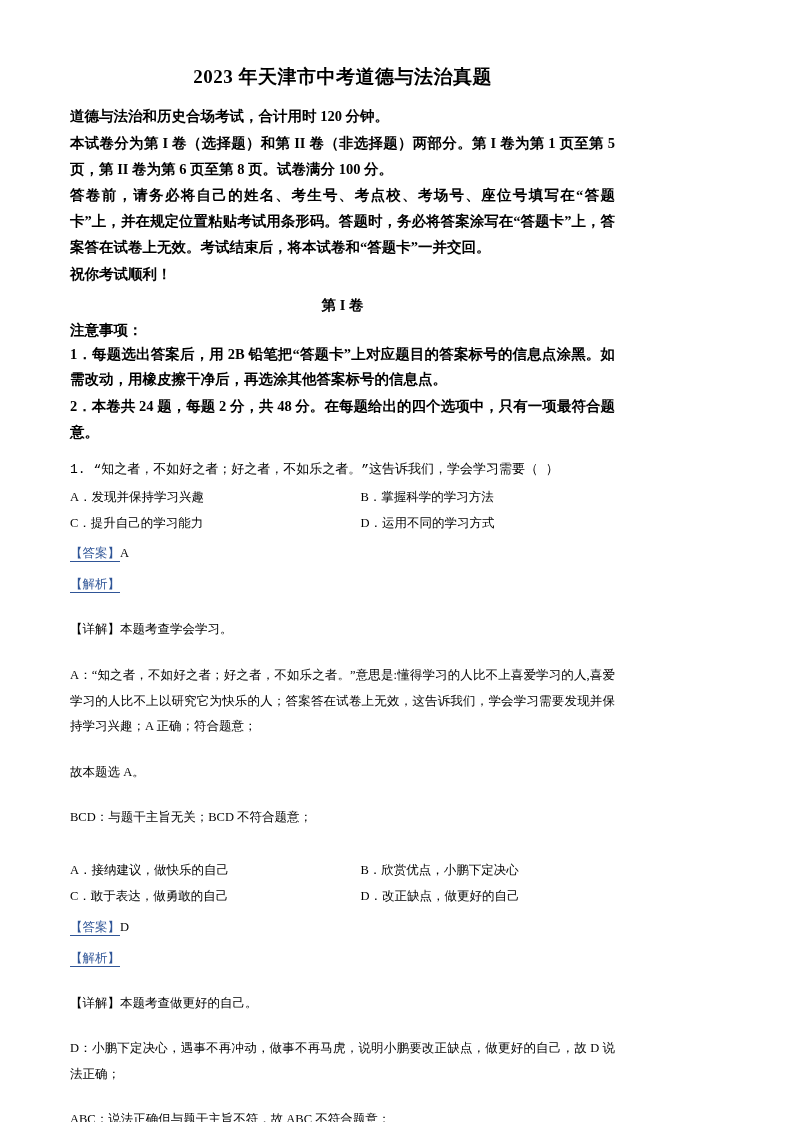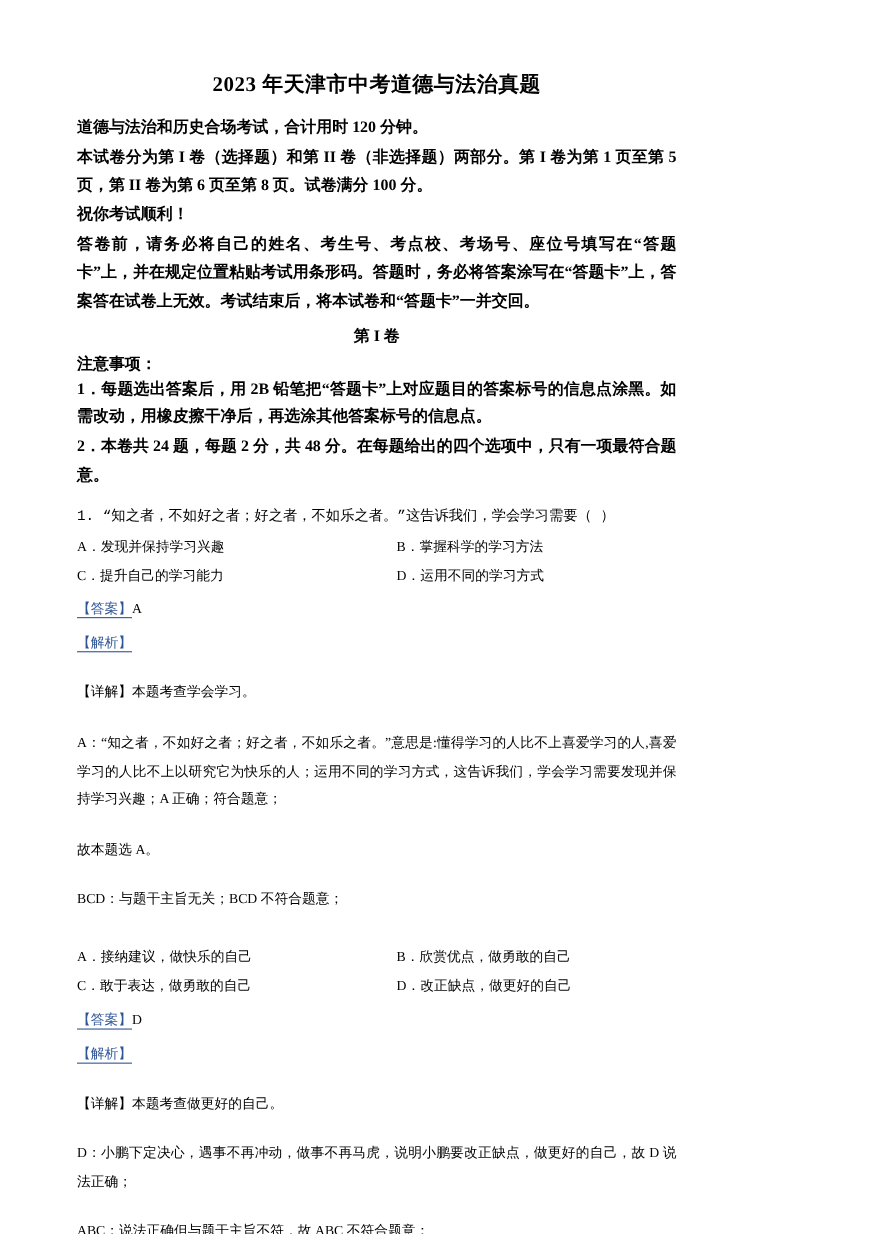--- a/index.html
+++ b/index.html
@@ -98,22 +98,22 @@
 </style>
 </head>
 <body>
 
 <div class="page">
 
   <h1 class="doc-title">2023 年天津市中考道德与法治真题</h1>
 
   <p class="bold-para">道德与法治和历史合场考试，合计用时 120 分钟。</p>
   <p class="bold-para">本试卷分为第 I 卷（选择题）和第 II 卷（非选择题）两部分。第 I 卷为第 1 页至第 5 页，第 II 卷为第 6 页至第 8 页。试卷满分 100 分。</p>
+  <p class="bold-para">答卷前，请务必将自己的姓名、考生号、考点校、考场号、座位号填写在“答题卡”上，并在规定位置粘贴考试用条形码。答题时，务必将答案涂写在“答题卡”上，答案答在试卷上无效。考试结束后，将本试卷和“答题卡”一并交回。</p>
   <p class="bold-para">祝你考试顺利！</p>
-  <p class="bold-para">答卷前，请务必将自己的姓名、考生号、考点校、考场号、座位号填写在“答题卡”上，并在规定位置粘贴考试用条形码。答题时，务必将答案涂写在“答题卡”上，答案答在试卷上无效。考试结束后，将本试卷和“答题卡”一并交回。</p>
 
   <div class="center-head">第 I 卷</div>
 
   <div class="notice-label">注意事项：</div>
   <p class="bold-para">1．每题选出答案后，用 2B 铅笔把“答题卡”上对应题目的答案标号的信息点涂黑。如需改动，用橡皮擦干净后，再选涂其他答案标号的信息点。</p>
   <p class="bold-para">2．本卷共 24 题，每题 2 分，共 48 分。在每题给出的四个选项中，只有一项最符合题意。</p>
 
   <div>
     <p class="q-stem">1. “知之者，不如好之者；好之者，不如乐之者。”这告诉我们，学会学习需要（      ）</p>
     <div class="opt-row">
@@ -124,31 +124,31 @@
       <span class="opt">C．提升自己的学习能力</span>
       <span class="opt second">D．运用不同的学习方式</span>
     </div>
     <div class="tag-line">
       <span class="tag">【答案】</span><span class="tag-ans">A</span>
     </div>
     <div class="tag-line">
       <span class="tag">【解析】</span>
     </div>
     <p class="exp-line">【详解】本题考查学会学习。</p>
-    <p class="exp-line">A：“知之者，不如好之者；好之者，不如乐之者。”意思是:懂得学习的人比不上喜爱学习的人,喜爱学习的人比不上以研究它为快乐的人；运用不同的学习方式，这告诉我们，学会学习需要发现并保持学习兴趣；A 正确；符合题意；</p>
+    <p class="exp-line">A：“知之者，不如好之者；好之者，不如乐之者。”意思是:懂得学习的人比不上喜爱学习的人,喜爱学习的人比不上以研究它为快乐的人；答案答在试卷上无效，这告诉我们，学会学习需要发现并保持学习兴趣；A 正确；符合题意；</p>
     <p class="exp-line">故本题选 A。</p>
     <p class="exp-line">BCD：与题干主旨无关；BCD 不符合题意；</p>
   </div>
 
   <div class="spacer-sm"></div>
 
   <div>
     <div class="opt-row">
       <span class="opt">A．接纳建议，做快乐的自己</span>
-      <span class="opt second">B．欣赏优点，做勇敢的自己</span>
+      <span class="opt second">B．欣赏优点，小鹏下定决心</span>
     </div>
     <div class="opt-row">
       <span class="opt">C．敢于表达，做勇敢的自己</span>
       <span class="opt second">D．改正缺点，做更好的自己</span>
     </div>
     <div class="tag-line">
       <span class="tag">【答案】</span><span class="tag-ans">D</span>
     </div>
     <div class="tag-line">
       <span class="tag">【解析】</span>

